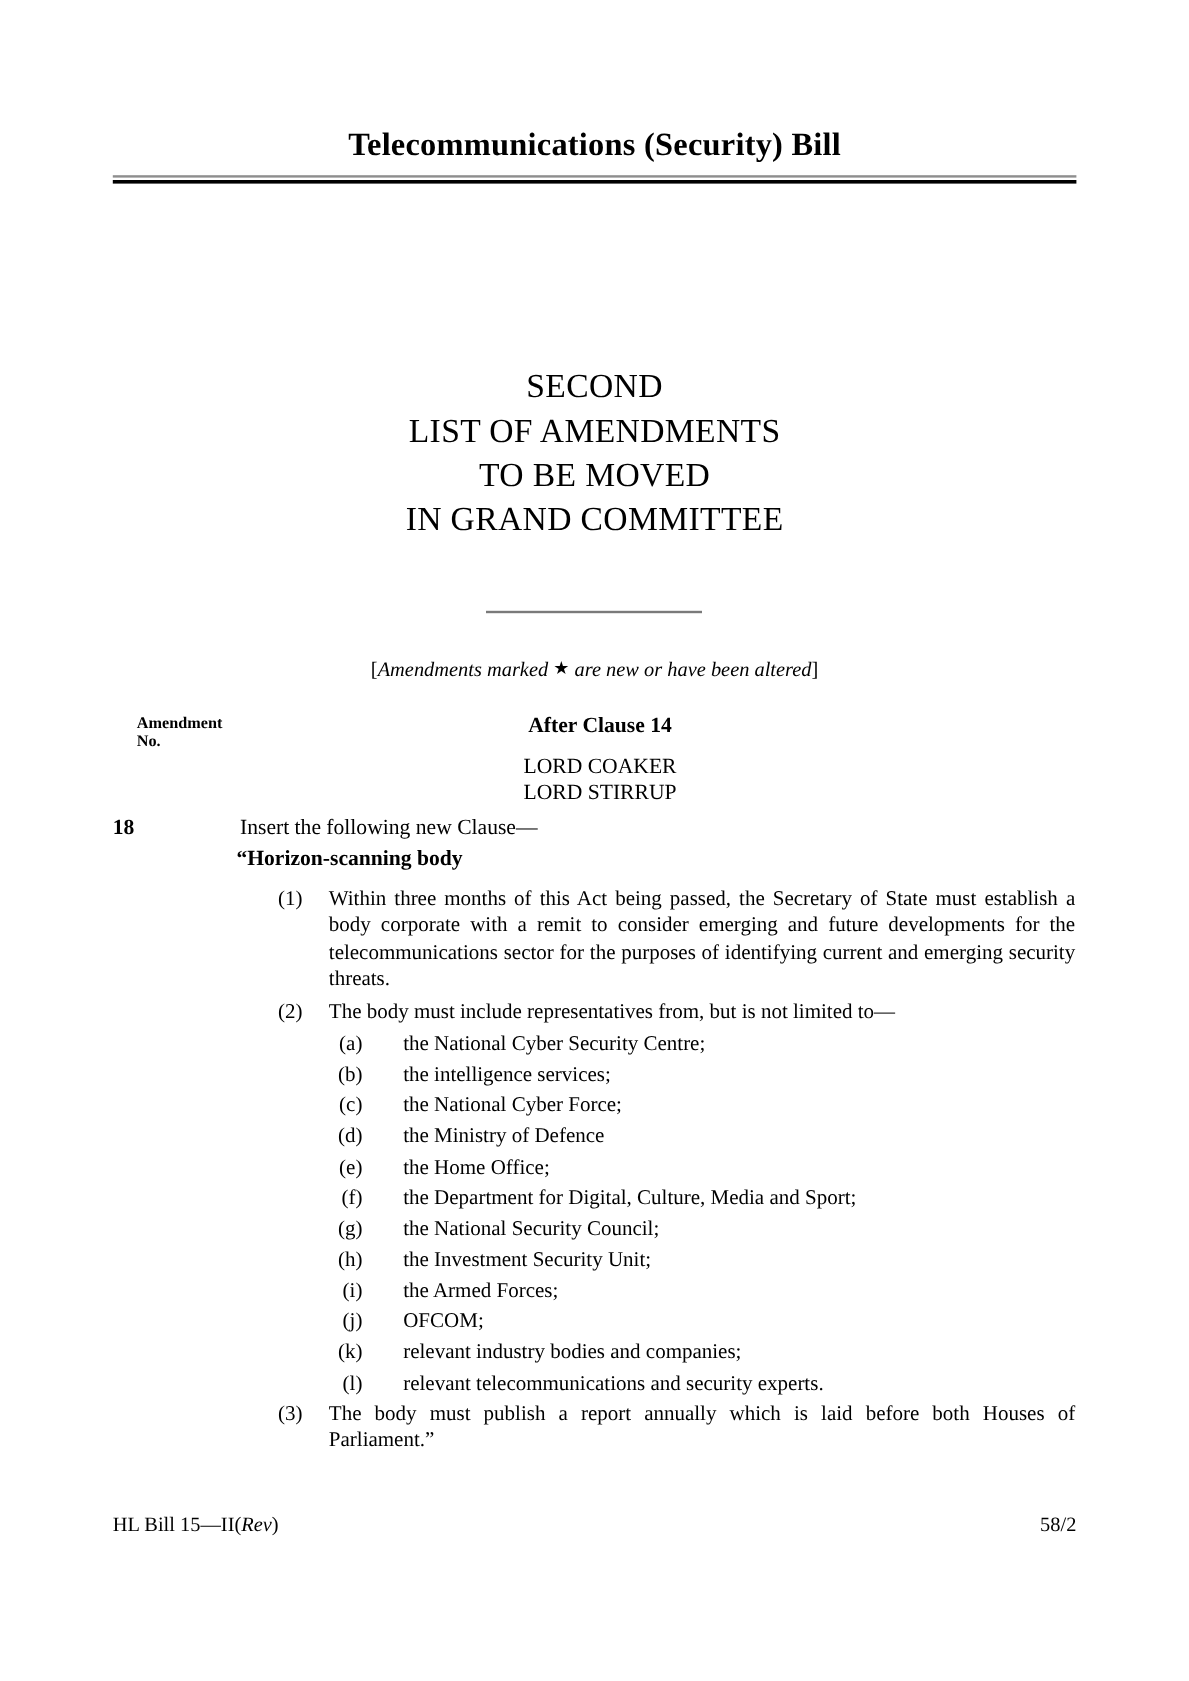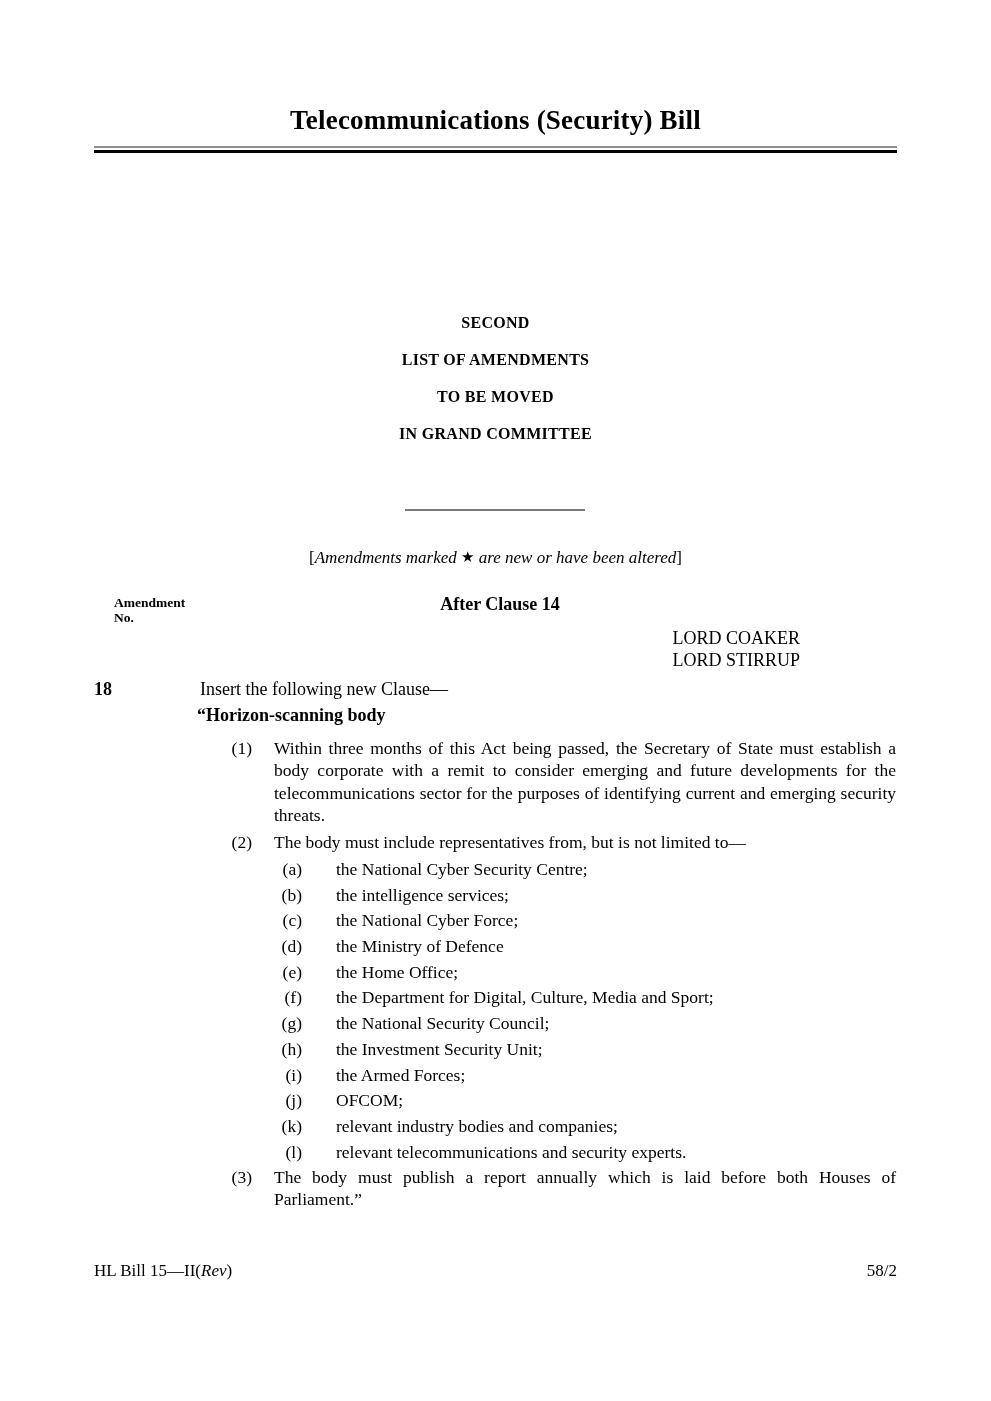--- a/index.html
+++ b/index.html
@@ -59,24 +59,23 @@
 
   
   .heading-block {
     position: absolute;
     left: 94px;
     top: 304px;
     width: 803px;
     text-align: center;
   }
   .heading-block .hline {
-    font-size: 16px;
+    font-size: 28px;
     line-height: 37px;
     letter-spacing: 0.3px;
-    font-weight: bold;
   }
 
   .short-rule {
     position: absolute;
     left: 405px;
     top: 509px;
     width: 180px;
     height: 2px;
     background: #7a7a7a;
   }
@@ -119,21 +118,21 @@
     width: 600px;
     text-align: center;
     font-size: 18px;
     font-weight: bold;
   }
   .sponsors {
     position: absolute;
     left: 200px;
     top: 627px;
     width: 600px;
-    text-align: right;
+    text-align: center;
     font-size: 18px;
     line-height: 22px;
   }
 
   
   .amendment-number {
     position: absolute;
     left: 94px;
     top: 679px;
     font-size: 18px;

